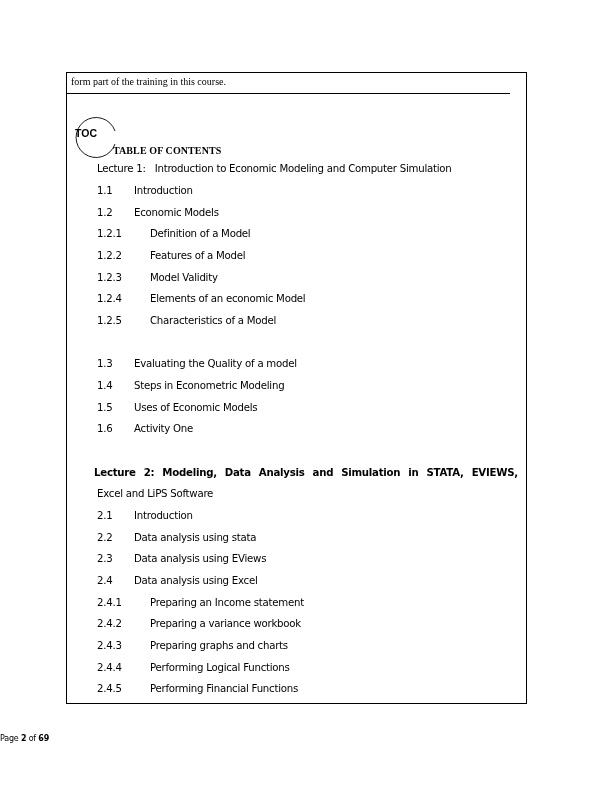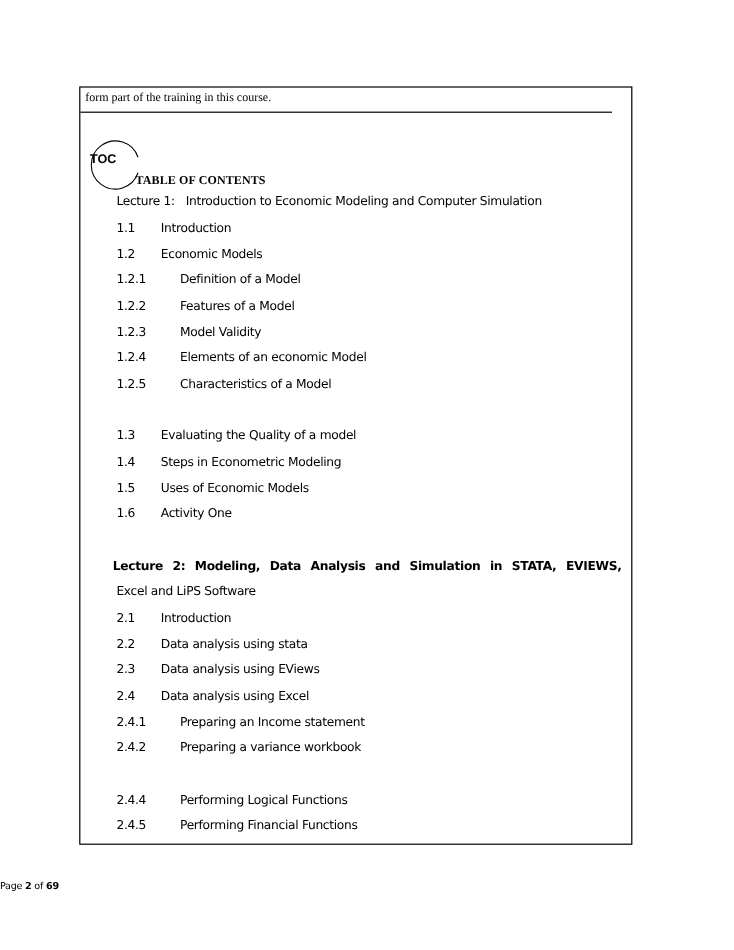--- a/index.html
+++ b/index.html
@@ -95,19 +95,20 @@
       <span>EVIEWS,</span>
     </div>
   <div class="entry" style="top:415px">Excel and LiPS Software</div>
 
   <div class="entry l1" style="top:437px"><span class="num">2.1</span><span>Introduction</span></div>
   <div class="entry l1" style="top:459px"><span class="num">2.2</span><span>Data analysis using stata</span></div>
   <div class="entry l1" style="top:480px"><span class="num">2.3</span><span>Data analysis using EViews</span></div>
   <div class="entry l1" style="top:502px"><span class="num">2.4</span><span>Data analysis using Excel</span></div>
   <div class="entry l2" style="top:524px"><span class="num">2.4.1</span><span>Preparing an Income statement</span></div>
   <div class="entry l2" style="top:545px"><span class="num">2.4.2</span><span>Preparing a variance workbook</span></div>
+  <div class="entry l2" style="top:567px"><span class="num">2.4.3</span><span>Preparing graphs and charts</span></div>
   <div class="entry l2" style="top:589px"><span class="num">2.4.4</span><span>Performing Logical Functions</span></div>
   <div class="entry l2" style="top:610px"><span class="num">2.4.5</span><span>Performing Financial Functions</span></div>
 </div>
 
 <div class="footer">
   <span>Page </span><b>2</b><span> of </span><b>69</b>
 </div>
 
 </body></html>

